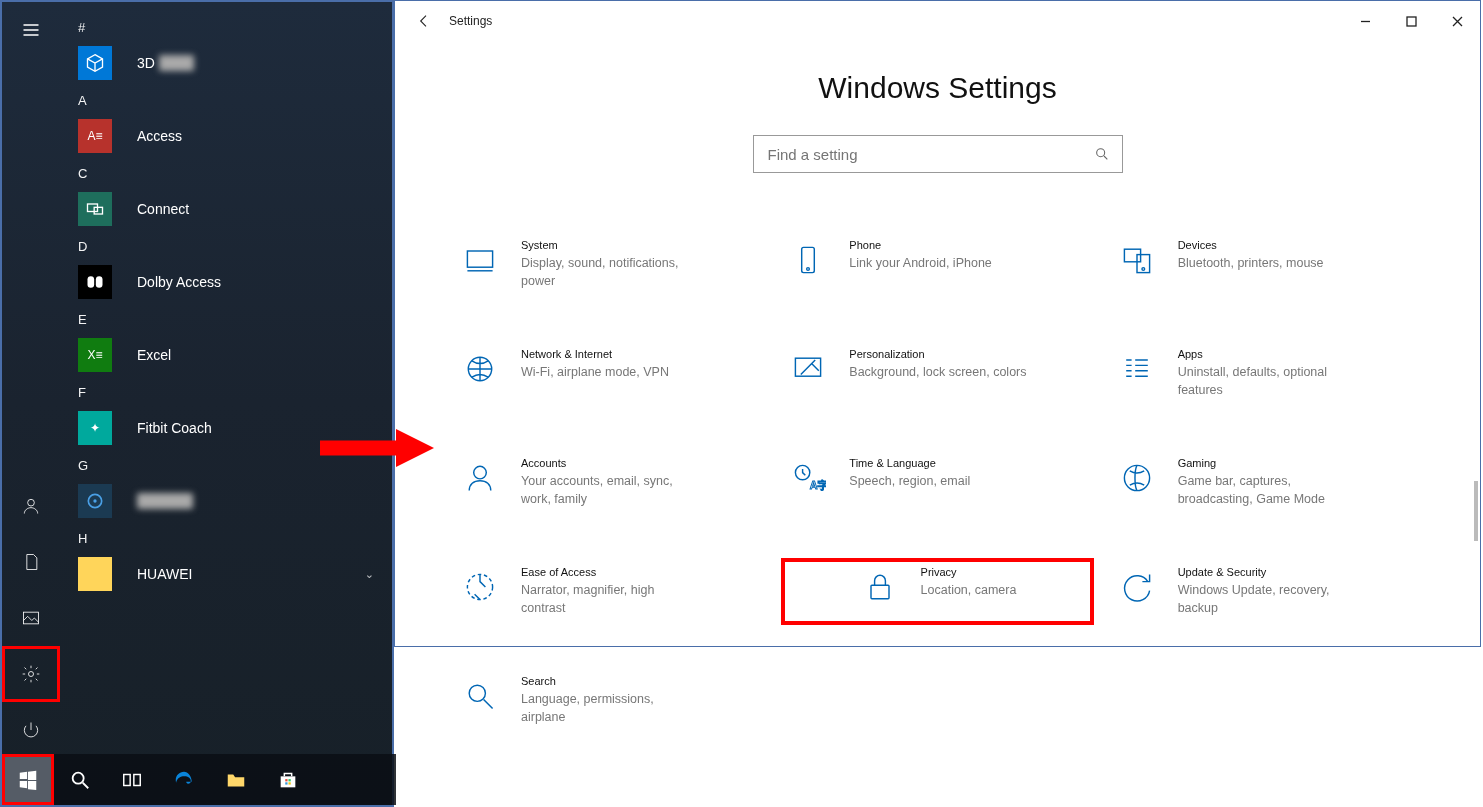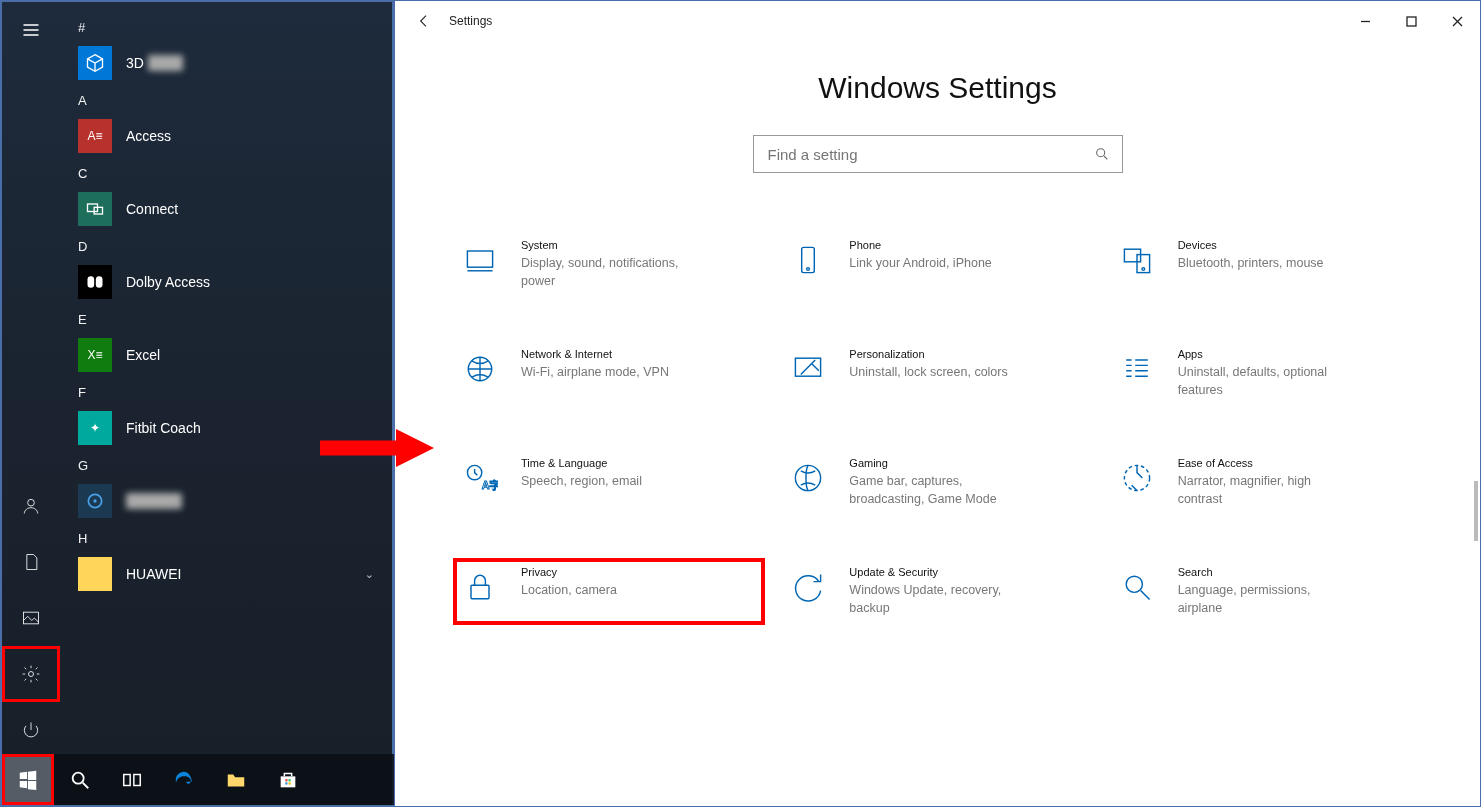--- a/index.html
+++ b/index.html
@@ -21,21 +21,21 @@
     color:#fff;
   }
   .start-rail svg{ width:20px; height:20px; stroke:#fff; fill:none; }
   .rail-settings{ border:3px solid #ff0000; }
   .start-list{
     position:absolute; left:58px; top:0; right:0; bottom:51px;
     padding:10px 10px 0 10px; overflow:hidden;
   }
   .letter-header{ font-size:13px; color:#fff; padding:8px 8px 6px 8px; opacity:.95;}
   .app-row{
-    display:flex; align-items:center; gap:14px; padding:6px 8px; height:44px;
+    display:flex; align-items:center; gap:25px; padding:6px 8px; height:44px;
     font-size:14px; color:#fff;
   }
   .app-icon{
     width:34px; height:34px; display:flex; align-items:center; justify-content:center;
     font-size:12px; color:#fff;
   }
   .app-icon.blue{ background:#0078d7;}
   .app-icon.red{ background:#b7322c;}
   .app-icon.teal{ background:#1e6e5c;}
   .app-icon.black{ background:#000;}
@@ -61,21 +61,21 @@
 
   
   .red-arrow{
     position:absolute; left:316px; top:429px; width:122px; height:38px; z-index:20;
     pointer-events:none;
   }
   .red-arrow svg{ width:100%; height:100%; }
 
   
   .settings-window{
-    position:absolute; left:394px; top:0; width:1087px; height:807px;
+    position:absolute; left:394px; top:0; width:1087px; height:647px;
     background:#fff; border:1px solid #4a6ea9;
   }
   .titlebar{
     height:40px; display:flex; align-items:center; font-size:12px; color:#222;
     padding-left:14px;
   }
   .titlebar .back{ width:30px; display:flex; justify-content:center;}
   .titlebar .caption{ padding-left:10px;}
   .titlebar .spacer{flex:1;}
   .win-btn{ width:46px; height:40px; display:flex; align-items:center; justify-content:center; }
@@ -98,21 +98,21 @@
     row-gap:46px; column-gap:20px;
   }
   .cat{
     display:flex; gap:20px; align-items:flex-start;
     padding:6px 4px;
   }
   .cat-icon{ width:42px; height:42px; flex:0 0 42px; display:flex; align-items:center; justify-content:center;font-weight:bold;}
   .cat-icon svg{ width:36px; height:36px; stroke:#0066b4; fill:none; stroke-width:1.6;}
   .cat-text .t{ font-size:11px; color:#111; margin-bottom:4px;}
   .cat-text .d{ font-size:12.5px; color:#777; line-height:1.4; max-width:180px;}
-  .cat.highlight{ outline:4px solid #ff0000; outline-offset:-2px;}
+  .cat.highlight{ outline:4px solid #ff0000; outline-offset:-2px;justify-content:center;}
   .scrollbar-stub{ position:absolute; right:2px; top:480px; width:4px; height:60px; background:#bbb;}
 </style>
 </head>
 <body>
 
 <div class="start-wrapper">
 
   <div class="start-rail">
     <div class="rail-item">
       <svg viewBox="0 0 24 24">
@@ -364,36 +364,48 @@
 
     <div class="cat">
       <div class="cat-icon">
           <svg viewBox="0 0 40 40">
             <rect x="6" y="8" width="28" height="20"></rect>
             <path d="M24 14l8 8M28 10l-16 16"></path>
           </svg>
         </div>
       <div class="cat-text">
           <div class="t">Personalization</div>
-          <div class="d">Uninstall, lock screen, colors</div>
+          <div class="d">Background, lock screen, colors</div>
         </div>
     </div>
 
     <div class="cat">
       <div class="cat-icon">
           <svg viewBox="0 0 40 40">
             <path d="M8 10h6M8 16h6M8 22h6M8 28h6M18 10h14M18 16h14M18 22h14M18 28h14"></path>
           </svg>
         </div>
       <div class="cat-text">
           <div class="t">Apps</div>
           <div class="d">Uninstall, defaults, optional features</div>
         </div>
     </div>
 
+    <div class="cat">
+      <div class="cat-icon">
+          <svg viewBox="0 0 40 40">
+            <circle cx="20" cy="14" r="7"></circle>
+            <path d="M8 34c0-7 5-11 12-11s12 4 12 11"></path>
+          </svg>
+        </div>
+      <div class="cat-text">
+          <div class="t">Accounts</div>
+          <div class="d">Your accounts, email, sync, work, family</div>
+        </div>
+    </div>
 
     <div class="cat">
       <div class="cat-icon">
           <svg viewBox="0 0 40 40">
             <circle cx="14" cy="14" r="8"></circle>
             <path d="M14 10v4l3 3"></path>
             <text x="22" y="32" font-size="12" fill="none" stroke="#0066b4" stroke-width="1">A字</text>
           </svg>
         </div>
       <div class="cat-text">

